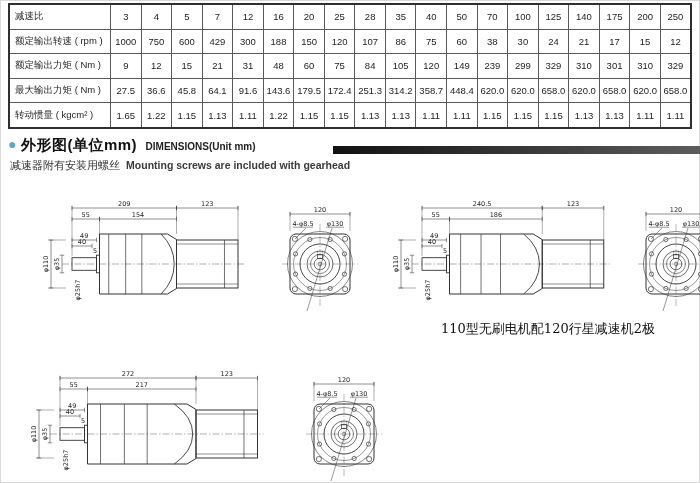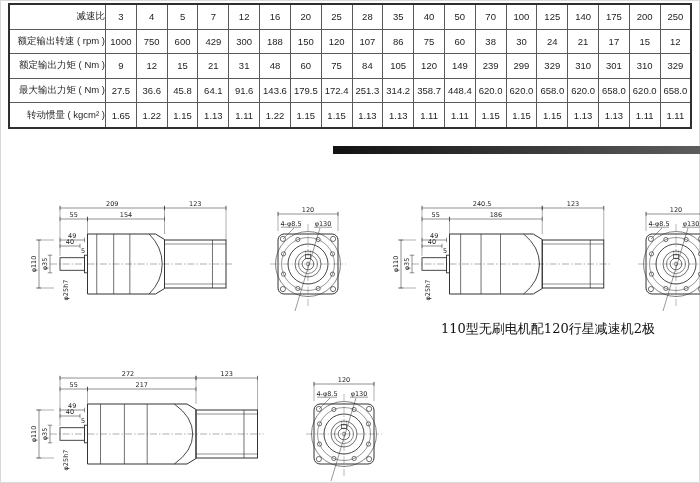--- a/index.html
+++ b/index.html
@@ -5,39 +5,39 @@
   html,body{margin:0;padding:0;background:#fff;}
   #page{position:relative;width:700px;height:483px;background:#fff;overflow:hidden;
         font-family:"Liberation Sans","DejaVu Sans",sans-serif;color:#1d1d1d;
         box-shadow:inset 0 0 0 1px #d9d9d9;}
   
   #spec-table{position:absolute;left:8px;top:3px;width:684px;border-collapse:collapse;
               table-layout:fixed;font-size:9.5px;}
   #spec-table td{border:1px solid #5a5a5a;height:23.6px;text-align:center;padding:0;
                  vertical-align:middle;white-space:nowrap;overflow:hidden;}
   #spec-table{border:2px solid #2f2f2f;}
-  #spec-table td.rowhead{text-align:right;width:95px;}
+  #spec-table td.rowhead{text-align:left;padding-left:5px;width:95px;}
   
   #section-head{position:absolute;left:8px;top:136px;}
   .bullet{font-size:14px;font-weight:bold;vertical-align:1px;}
   .title-zh{font-size:15px;font-weight:bold;color:#111;letter-spacing:0.5px;}
   .title-en{font-size:10px;font-weight:bold;color:#222;margin-left:4px;}
   #section-sub{position:absolute;left:10px;top:158px;font-size:11px;color:#333;}
   .sub-zh{font-weight:500;}
   .sub-en{font-size:10.5px;font-weight:600;color:#3a3a3a;margin-left:3px;}
   #divider-bar{position:absolute;left:333px;top:146px;width:367px;height:8px;
                background:linear-gradient(to right,#121212,#3a3a3a 55%,#5d5d5d);}
   
   .drawing{position:absolute;}
   .views{white-space:nowrap;}
   .side,.front{display:inline-block;vertical-align:top;}
   .front{margin-left:6px;}
   .caption{width:100%;text-align:center;margin-top:-10px;font-size:13px;color:#111;
            font-family:"DejaVu Serif","Liberation Serif",serif;}
-  #drawing-1{left:30px;top:186px;width:316px;}
+  #drawing-1{left:42px;top:186px;width:316px;}
   #drawing-2{left:392px;top:186px;width:312px;}
   #drawing-3{left:30px;top:356px;width:356px;}
   svg{font-family:"DejaVu Sans",sans-serif;}
 </style>
 </head>
 <body>
 
 <div id="page">
 
   <table id="spec-table">
@@ -148,21 +148,30 @@
           <td>1.15</td>
           <td>1.15</td>
           <td>1.13</td>
           <td>1.13</td>
           <td>1.11</td>
           <td>1.11</td>
         </tr>
       </tbody>
   </table>
 
+  <div id="section-head">
+    <span class="bullet" style="color: rgb(86, 168, 216);">●</span>
+    <span class="title-zh">外形图(单位mm)</span>
+    <span class="title-en">DIMENSIONS(Unit mm)</span>
+  </div>
   <div id="divider-bar"></div>
+  <div id="section-sub">
+    <span class="sub-zh">减速器附有安装用螺丝</span>
+    <span class="sub-en">Mounting screws are included with gearhead</span>
+  </div>
 
   <div id="drawing-1" class="drawing">
     <div class="views">
       <span class="side"><svg width="208" height="140" viewBox="0 0 208 140">
             <line x1="20" y1="78" x2="202" y2="78" stroke="#333" stroke-width="0.4" stroke-dasharray="7 2 1.5 2"></line>
             <line x1="30" y1="70" x2="30" y2="20" stroke="#333" stroke-width="0.4"></line>
             <line x1="57.5" y1="48" x2="57.5" y2="31" stroke="#333" stroke-width="0.4"></line>
             <line x1="134.5" y1="48" x2="134.5" y2="20" stroke="#333" stroke-width="0.4"></line>
             <line x1="196" y1="54" x2="196" y2="20" stroke="#333" stroke-width="0.4"></line>
             <line x1="6" y1="54" x2="24" y2="54" stroke="#333" stroke-width="0.4"></line>

